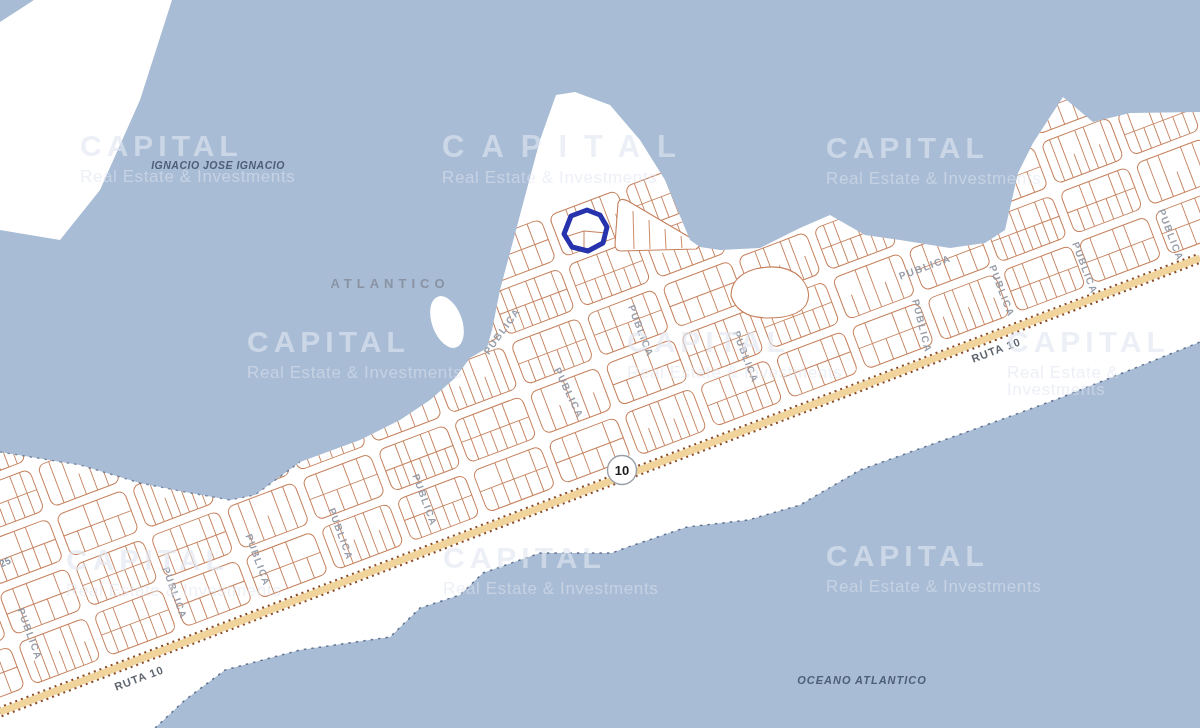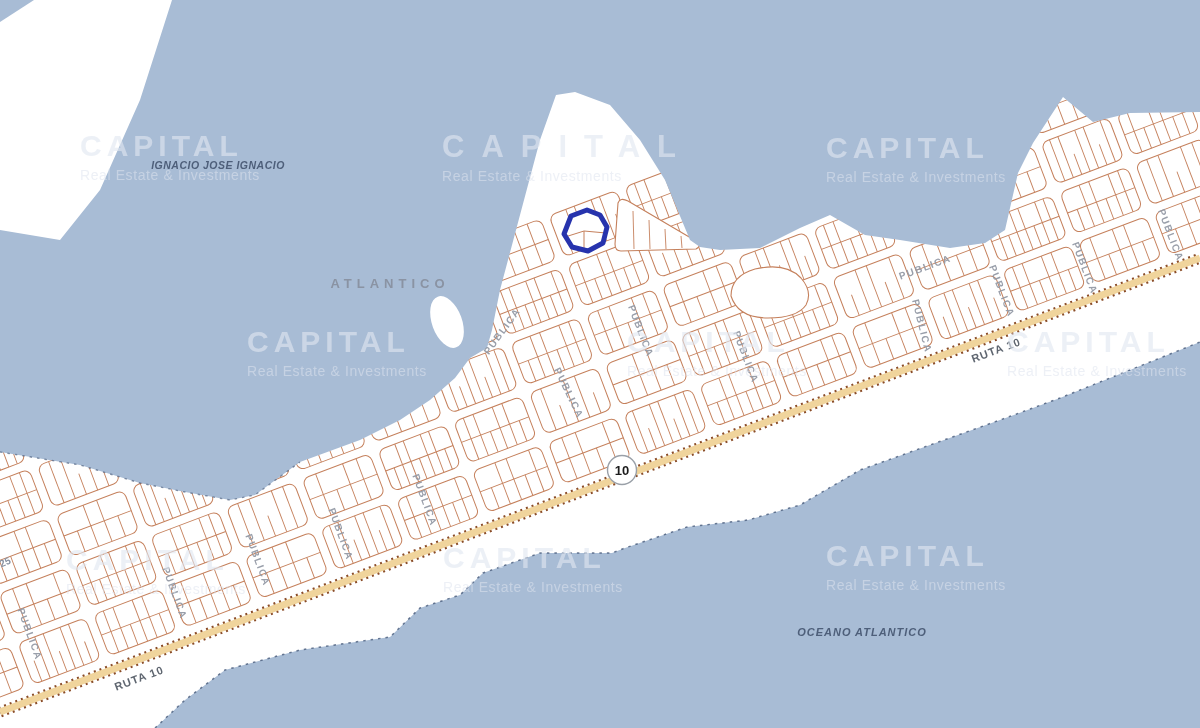--- a/index.html
+++ b/index.html
@@ -15,21 +15,21 @@
   .lbl{position:absolute;white-space:nowrap;transform:translate(-50%,-50%);
        pointer-events:none;}
   .street-label{font-size:10px;color:var(--street-label);letter-spacing:1.5px;font-weight:700;opacity:.95;}
   .ruta-label{font-size:11px;color:var(--ruta-label);letter-spacing:1px;font-weight:700;}
   .laguna-label{font-size:10.5px;color:var(--map-label);font-style:italic;font-weight:700;letter-spacing:.5px;}
   .city-label{font-size:13px;color:#8a93a3;letter-spacing:5px;font-weight:700;}
   .ocean-label{font-size:11px;color:var(--map-label);font-style:italic;font-weight:700;letter-spacing:1px;}
   .r25-label{font-size:10px;color:#8a93a3;font-weight:700;}
   .wm{position:absolute;color:var(--wm);line-height:1;pointer-events:none;}
   .wm .wm-title{display:block;font-size:30px;letter-spacing:5px;font-weight:700;}
-  .wm .wm-sub{display:block;margin-top:7px;font-size:14px;letter-spacing:.6px;color:rgba(222,228,238,0.55);}
+  .wm .wm-sub{display:block;margin-top:7px;font-size:17px;letter-spacing:.6px;color:rgba(222,228,238,0.55);}
   .wm.wide .wm-title{font-size:31px;letter-spacing:17px;}
 </style>
 </head>
 <body>
 
 <div class="map">
 
   <svg width="1200" height="728" viewBox="0 0 1200 728">
 
     <g id="parcel-grid" transform="translate(0,712) rotate(-20.72)">
@@ -968,21 +968,21 @@
   <div class="lbl street-label" style="left:341px;top:534px;transform:translate(-50%,-50%) rotate(70deg)">PUBLICA</div>
   <div class="lbl street-label" style="left:425px;top:500px;transform:translate(-50%,-50%) rotate(70deg)">PUBLICA</div>
   <div class="lbl street-label" style="left:30px;top:634px;transform:translate(-50%,-50%) rotate(70deg)">PUBLICA</div>
 
   <div class="lbl ruta-label" style="left:996px;top:350px;transform:translate(-50%,-50%) rotate(-20.5deg)">RUTA 10</div>
   <div class="lbl ruta-label" style="left:139px;top:678px;transform:translate(-50%,-50%) rotate(-20.5deg)">RUTA 10</div>
   <div class="lbl r25-label" style="left:5px;top:562px;transform:translate(-50%,-50%) rotate(-24deg)">25</div>
 
   <div class="lbl laguna-label" style="left:218px;top:165px">IGNACIO JOSE IGNACIO</div>
   <div class="lbl city-label" style="left:390px;top:283px">ATLANTICO</div>
-  <div class="lbl ocean-label" style="left:862px;top:632px">OCEANO ATLANTICO</div>
+  <div class="lbl ocean-label" style="left:862px;top:680px">OCEANO ATLANTICO</div>
 
   <div class="wm" style="left:80px;top:131px">
     <span class="wm-title">CAPITAL</span>
     <span class="wm-sub">Real Estate &amp; Investments</span>
   </div>
   <div class="wm wide" style="left:442px;top:131px">
     <span class="wm-title">CAPITAL</span>
     <span class="wm-sub">Real Estate &amp; Investments</span>
   </div>
   <div class="wm" style="left:826px;top:133px">

